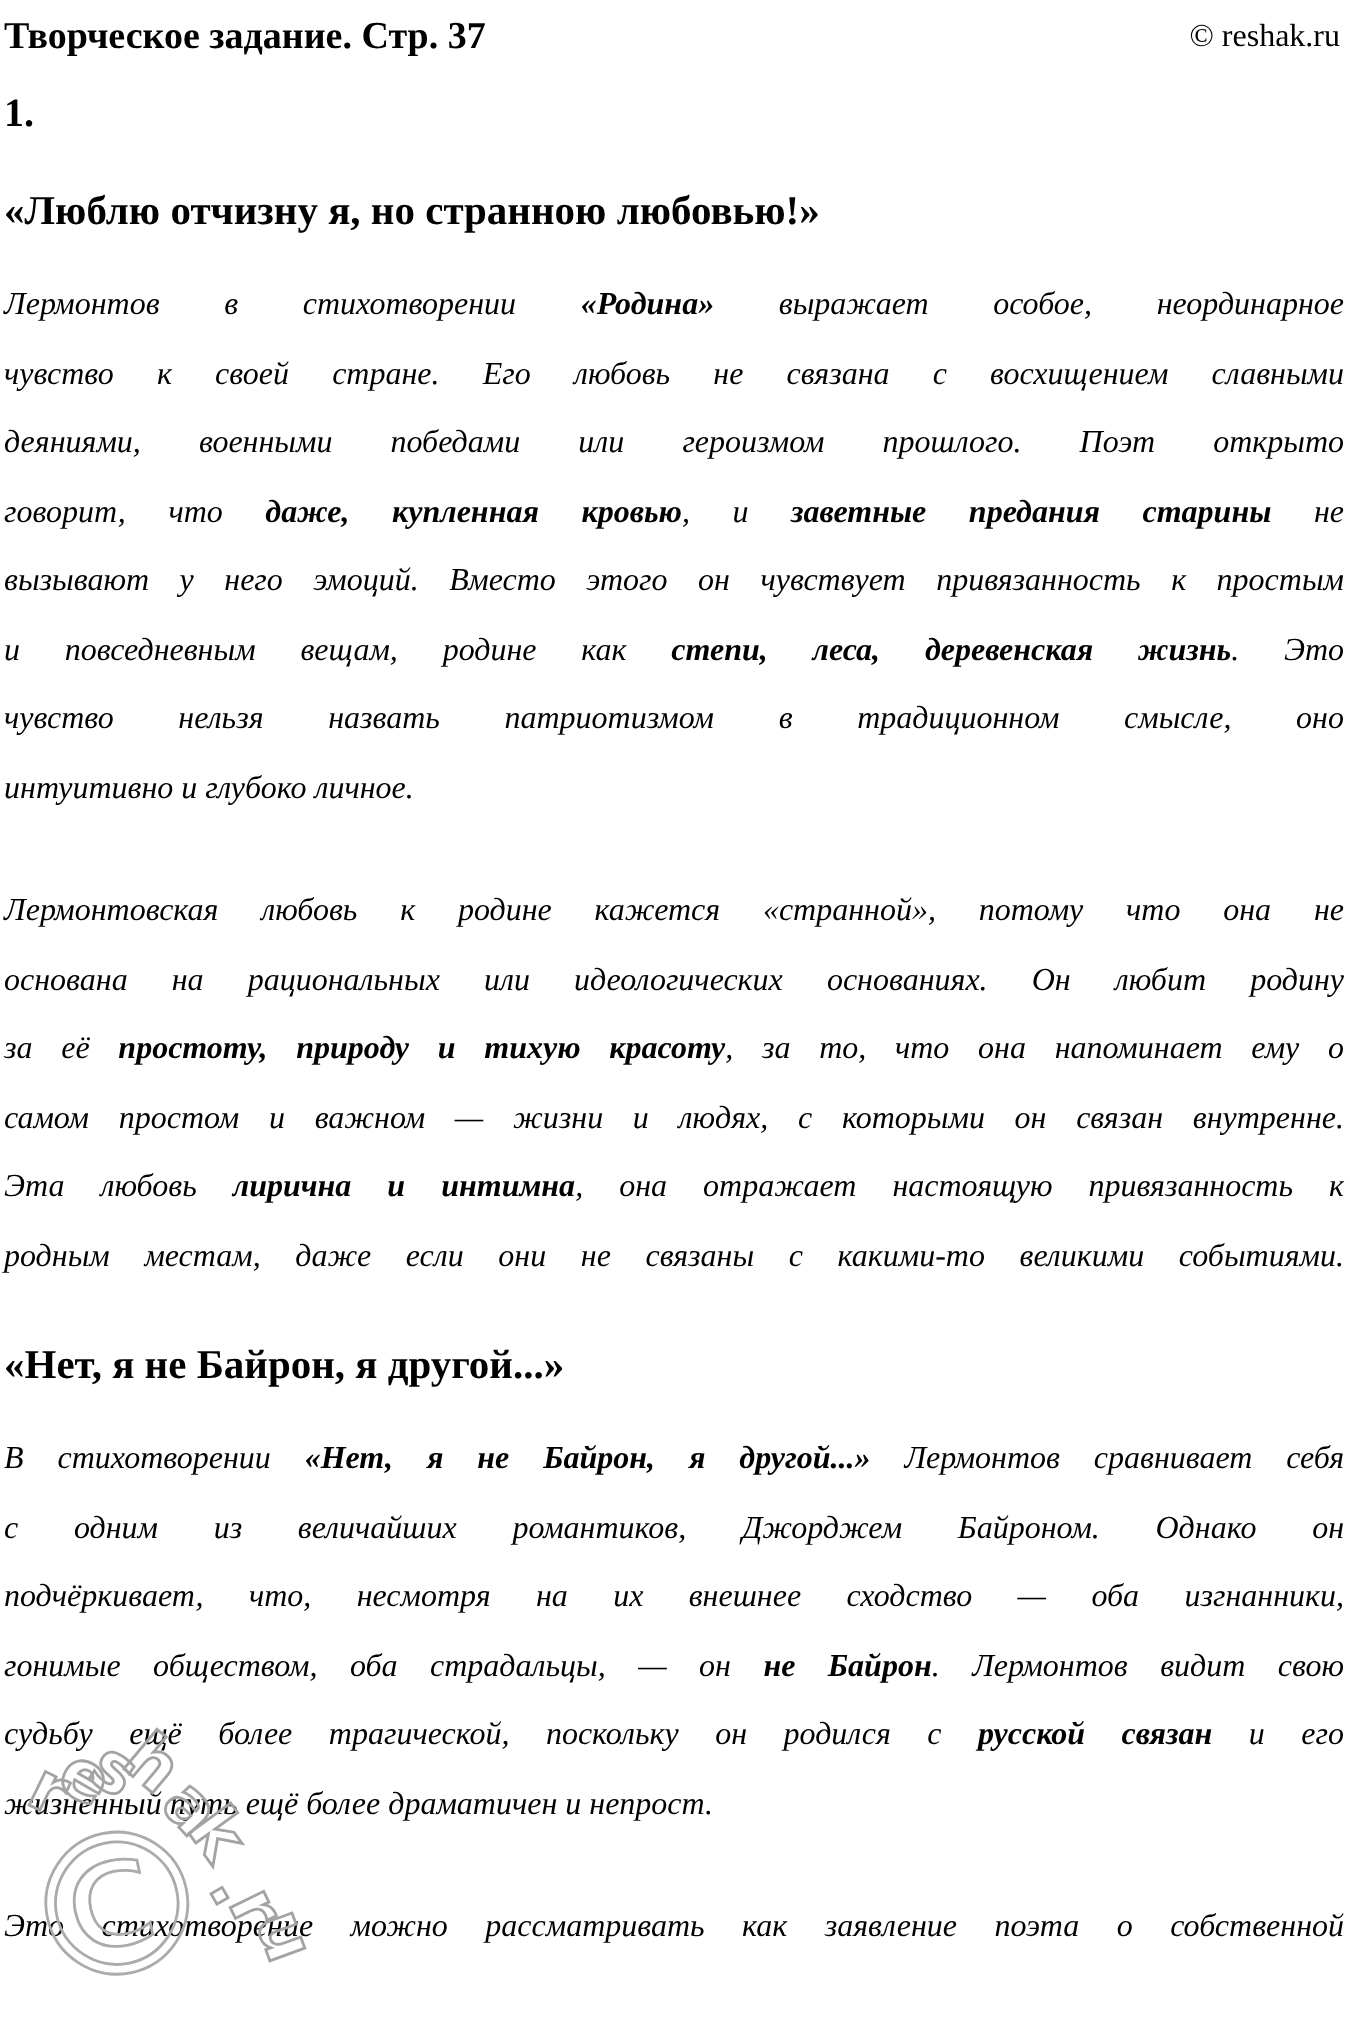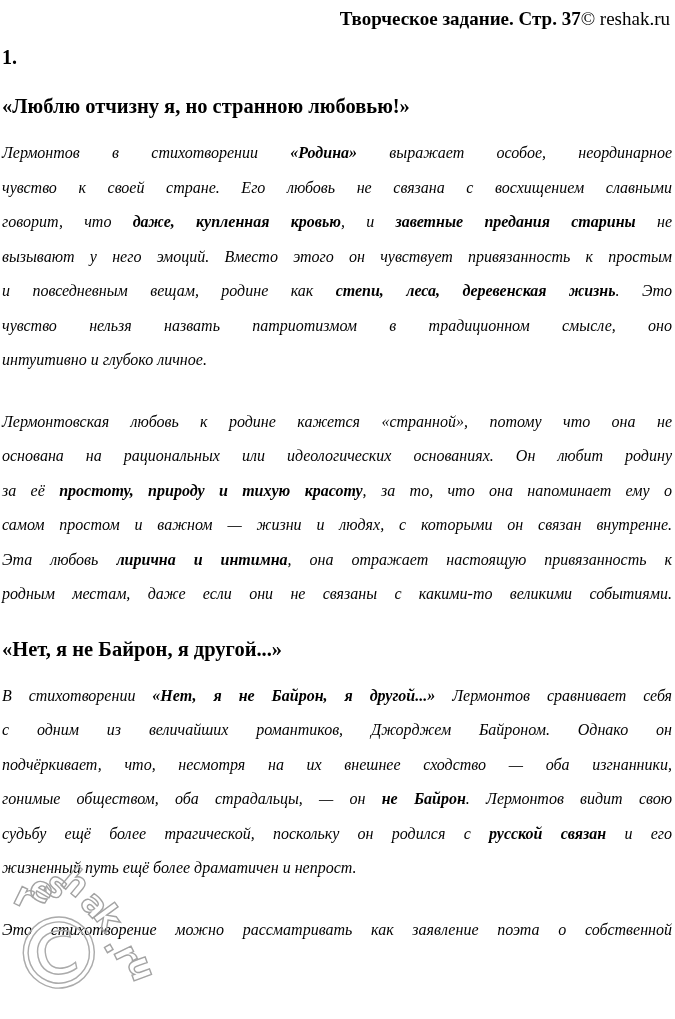--- a/index.html
+++ b/index.html
@@ -10,26 +10,26 @@
   }
   body {
     font-family: "Liberation Serif", "DejaVu Serif", serif;
     color: #000000;
     position: relative;
   }
   .page { padding: 6px 3px 0 2px; position: relative; }
 
   .header-row {
     display: flex;
-    justify-content: flex-end;
+    justify-content: space-between;
     align-items: flex-start;
     line-height: 26px;
   }
   .doc-title { font-weight: bold; font-size: 19px; }
-  .copyright { font-size: 19px; padding-right: 2px; }
+  .copyright { font-size: 16px; padding-right: 2px; }
 
   .item-number {
     margin-top: 13px;
     font-weight: bold;
     font-size: 20px;
     line-height: 24px;
   }
 
   .doc-heading {
     margin-top: 24px;
@@ -89,20 +89,21 @@
     <div class="copyright">© reshak.ru</div>
   </div>
 
   <div class="item-number">1.</div>
 
   <div id="content">
       <div class="doc-heading">«Люблю отчизну я, но странною любовью!»</div>
       <div class="doc-paragraph">
         <div class="line"><span>Лермонтов в стихотворении </span><b>«Родина»</b><span> выражает особое, неординарное</span></div>
         <div class="line"><span>чувство к своей стране. Его любовь не связана с восхищением славными</span></div>
+        <div class="line"><span>деяниями, военными победами или героизмом прошлого. Поэт открыто</span></div>
         <div class="line"><span>говорит, что </span><b>даже, купленная кровью</b><span>, и </span><b>заветные предания старины</b><span> не</span></div>
         <div class="line"><span>вызывают у него эмоций. Вместо этого он чувствует привязанность к простым</span></div>
         <div class="line"><span>и повседневным вещам, родине как </span><b>степи, леса, деревенская жизнь</b><span>. Это</span></div>
         <div class="line"><span>чувство нельзя назвать патриотизмом в традиционном смысле, оно</span></div>
         <div class="line last"><span>интуитивно и глубоко личное.</span></div>
       </div>
       <div class="doc-paragraph">
         <div class="line"><span>Лермонтовская любовь к родине кажется «странной», потому что она не</span></div>
         <div class="line"><span>основана на рациональных или идеологических основаниях. Он любит родину</span></div>
         <div class="line"><span>за её </span><b>простоту, природу и тихую красоту</b><span>, за то, что она напоминает ему о</span></div>

